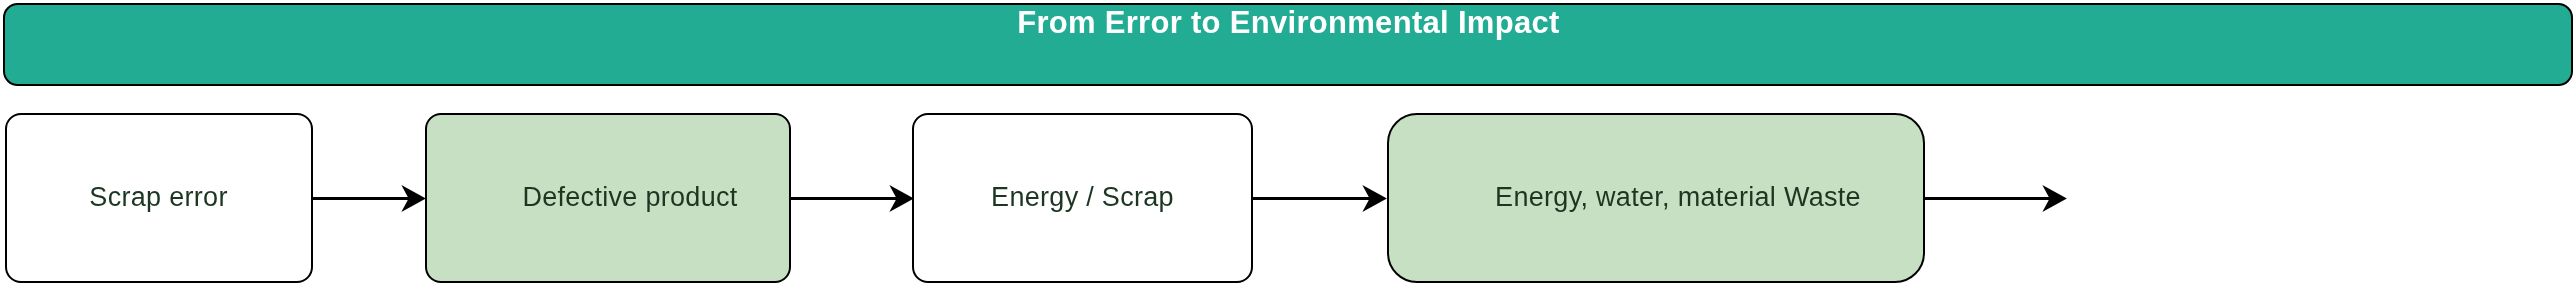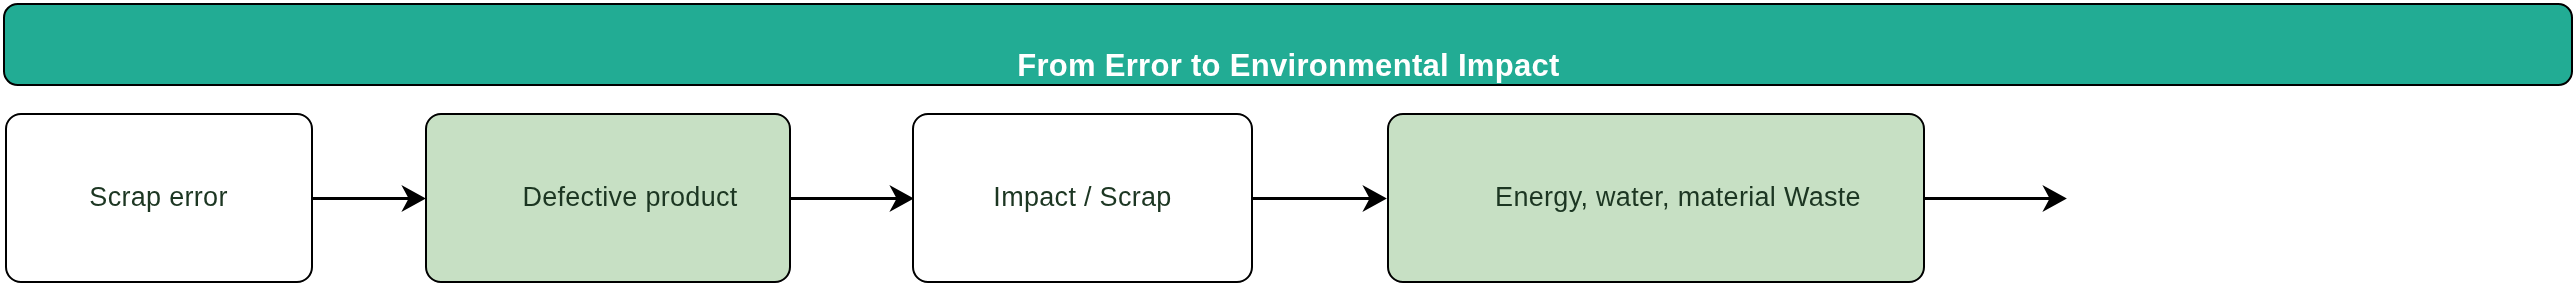--- a/index.html
+++ b/index.html
@@ -21,21 +21,21 @@
     position: absolute;
     left: 3.4px;
     top: 2.8px;
     width: 2570px;
     height: 83px;
     box-sizing: border-box;
     background: var(--banner-fill, #22ac94);
     border: 2.8px solid var(--stroke, #000000);
     border-radius: 14.7px;
     display: flex;
-    align-items: flex-end;
+    align-items: flex-start;
     justify-content: center;
   }
   .banner-title {
     color: var(--banner-text, #ffffff);
     font-size: 31px;
     font-weight: bold;
     letter-spacing: 0.3px;
     white-space: nowrap;
   }
 
@@ -57,21 +57,21 @@
   .node-label {
     color: var(--node-text, #1c3622);
     font-size: 27px;
     line-height: 1.3;
     letter-spacing: 0.3px;
     white-space: pre-line;
   }
   .node-1 { left: 4.5px;    width: 308px; }
   .node-2 { left: 425px;  width: 366px; }
   .node-3 { left: 912px; width: 341px; }
-  .node-4 { left: 1387px; width: 538px; }
+  .node-4 { left: 1387px; width: 538px; border-radius: 30px; }
   .node-5 { left: 2066px; width: 507px; }
 
   
   .arrow {
     position: absolute;
     top: 170px;
     height: 57px;
   }
   .arrow-1 { left: 312px;  width: 113px; }
   .arrow-2 { left: 791px; width: 122px; }
@@ -119,21 +119,21 @@
   </div>
 
   <div class="arrow arrow-2">
     <div class="shaft"></div>
     <svg class="head" viewBox="0 0 48 52">
       <path d="M48,26 L4,2 L17,26 L4,50 Z"></path>
     </svg>
   </div>
 
   <div class="node node-3">
-    <span class="node-label">Impact / Scrap</span>
+    <span class="node-label">Energy / Scrap</span>
   </div>
 
   <div class="arrow arrow-3">
     <div class="shaft"></div>
     <svg class="head" viewBox="0 0 48 52">
       <path d="M48,26 L4,2 L17,26 L4,50 Z"></path>
     </svg>
   </div>
 
   <div class="node node-4 green">

